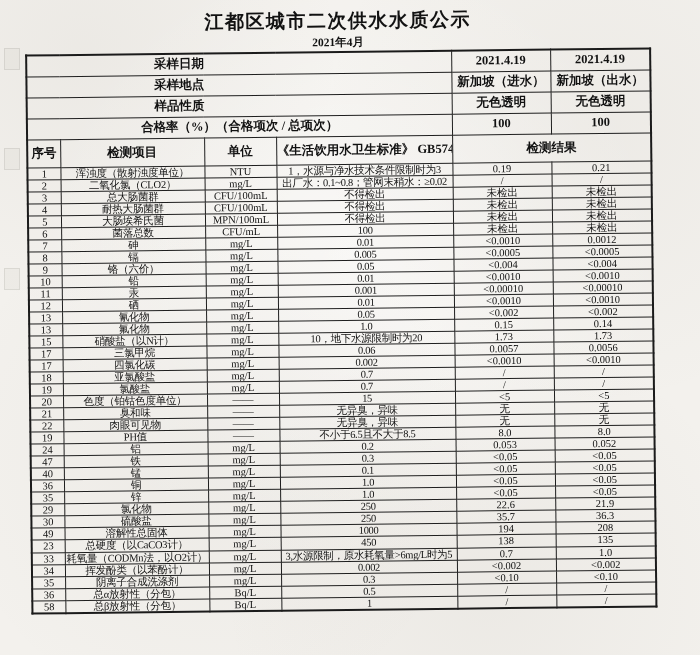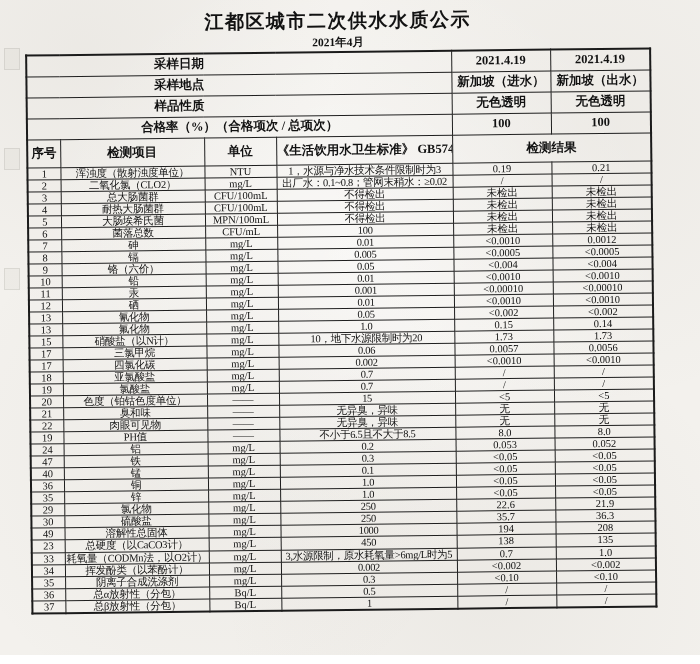--- a/index.html
+++ b/index.html
@@ -391,21 +391,21 @@
   </tr>
           <tr>
     <td class="c-no">36</td>
     <td class="c-item">总α放射性（分包）</td>
     <td class="c-unit">Bq/L</td>
     <td class="c-standard">0.5</td>
     <td class="c-result">/</td>
     <td class="c-result">/</td>
   </tr>
           <tr>
-    <td class="c-no">37</td>
+    <td class="c-no">58</td>
     <td class="c-item">总β放射性（分包）</td>
     <td class="c-unit">Bq/L</td>
     <td class="c-standard">1</td>
     <td class="c-result">/</td>
     <td class="c-result">/</td>
   </tr>
         </tbody>
     </table>
   </div>
 </div>

